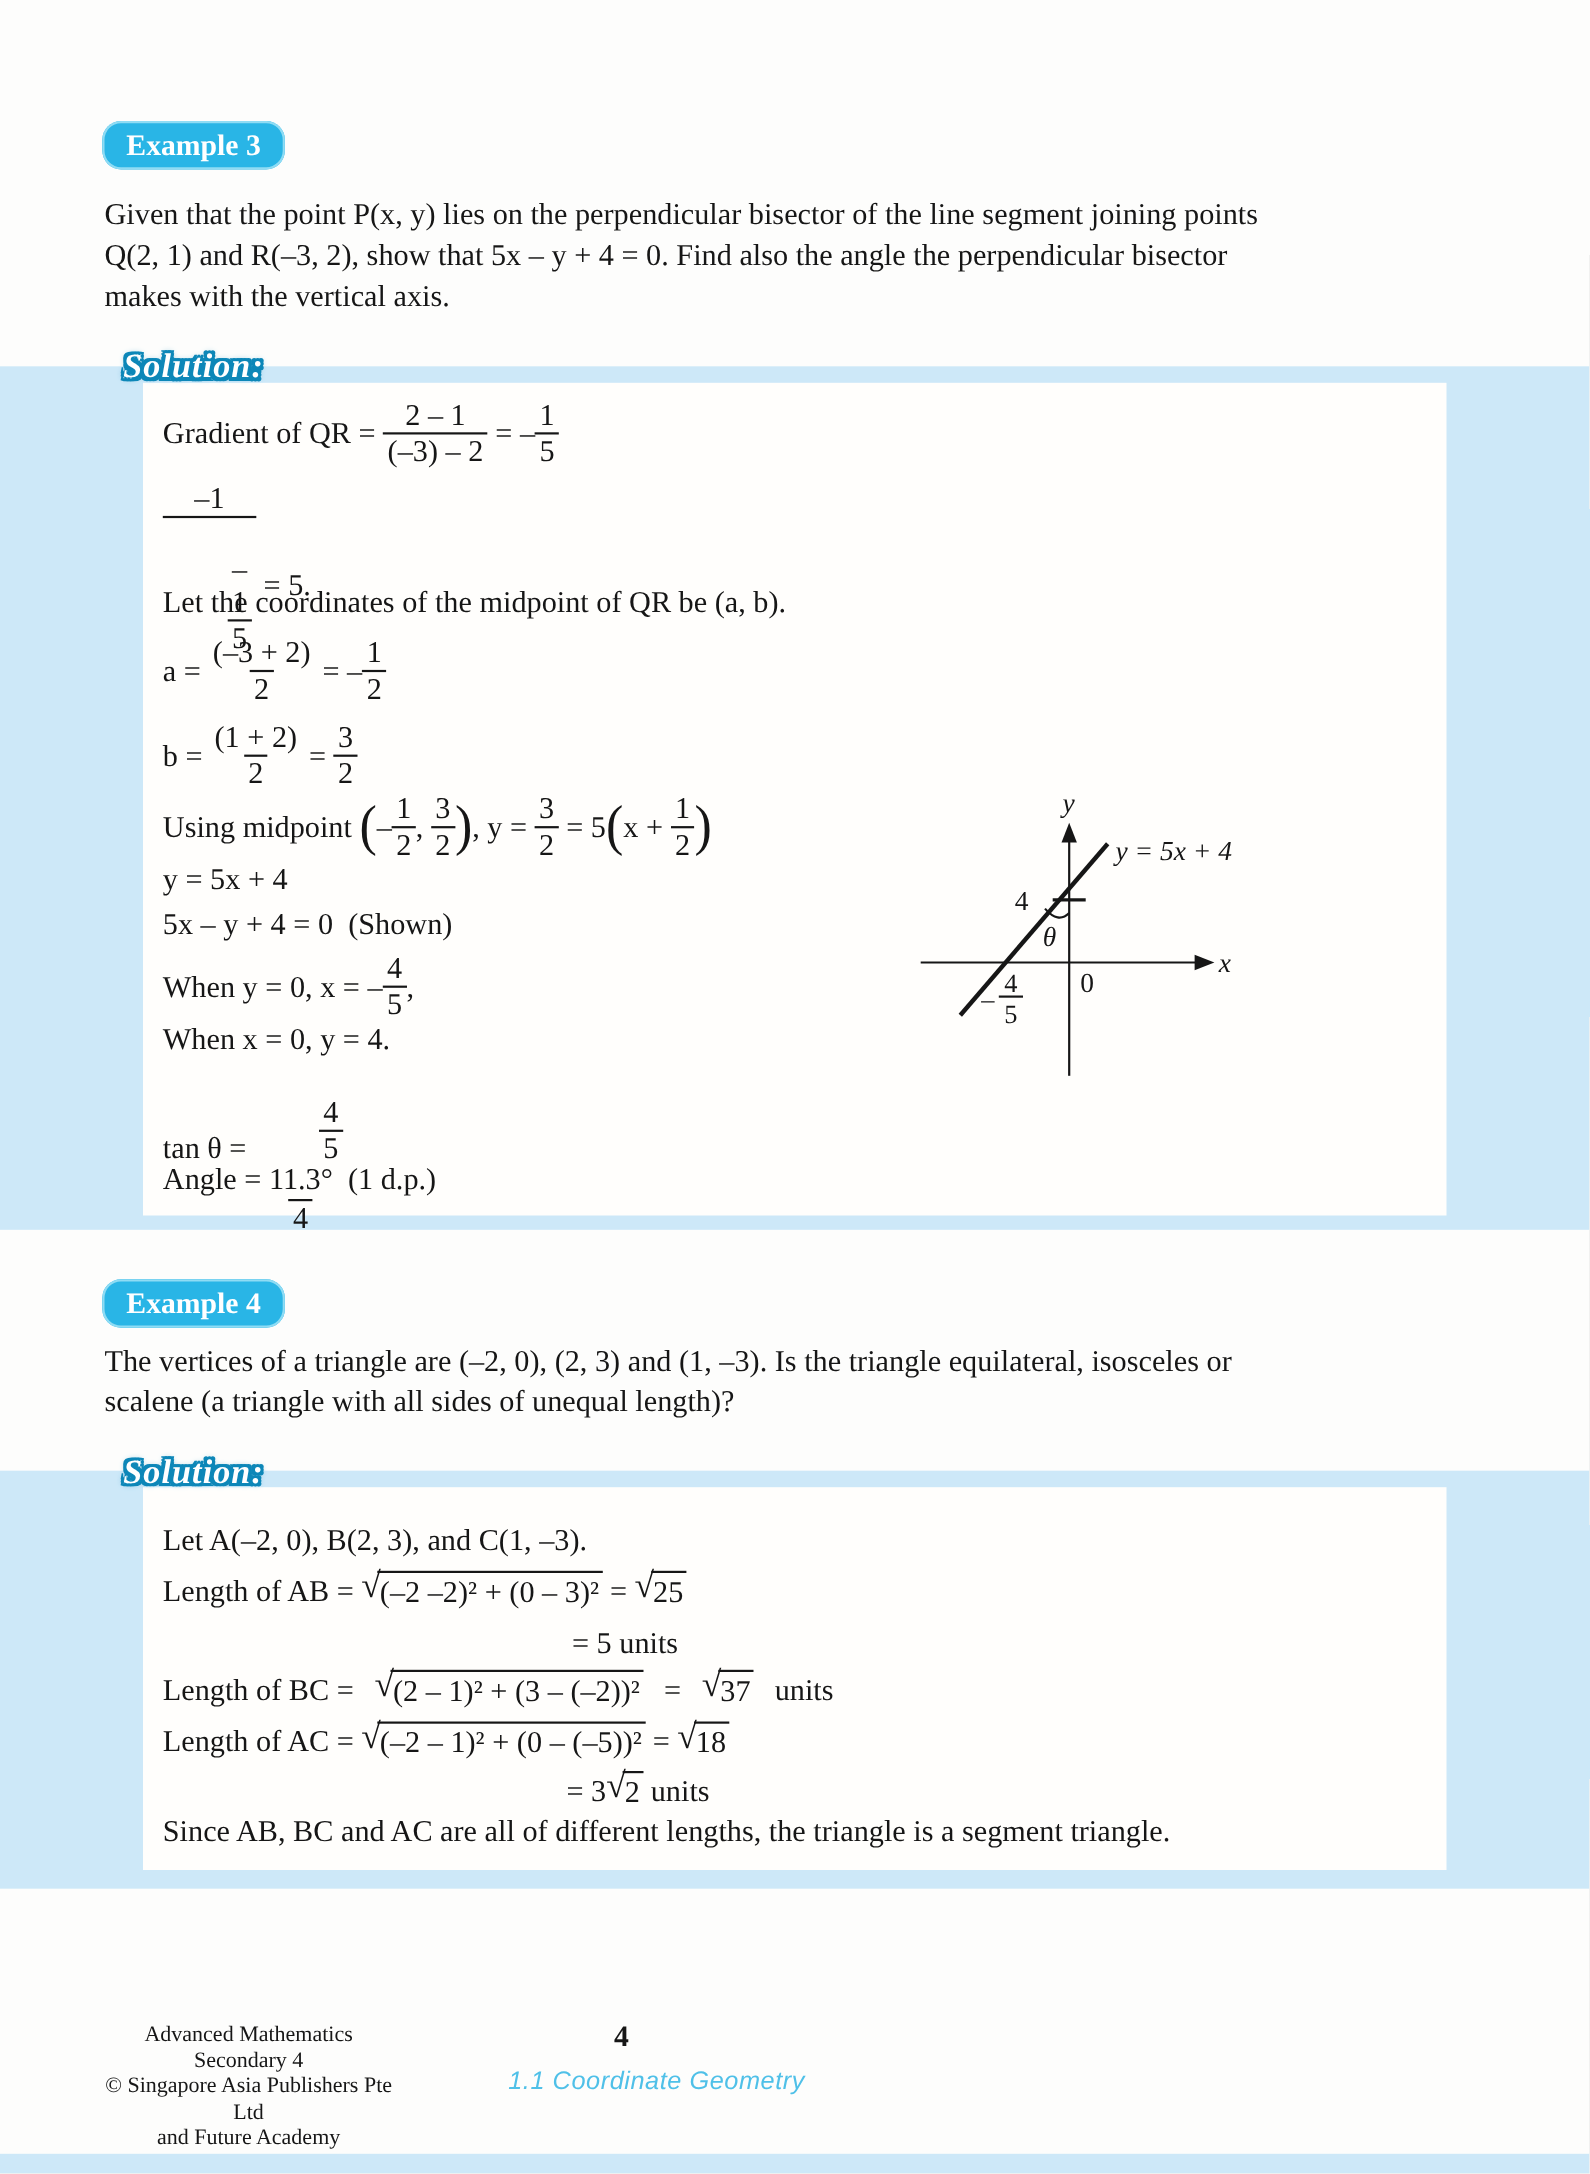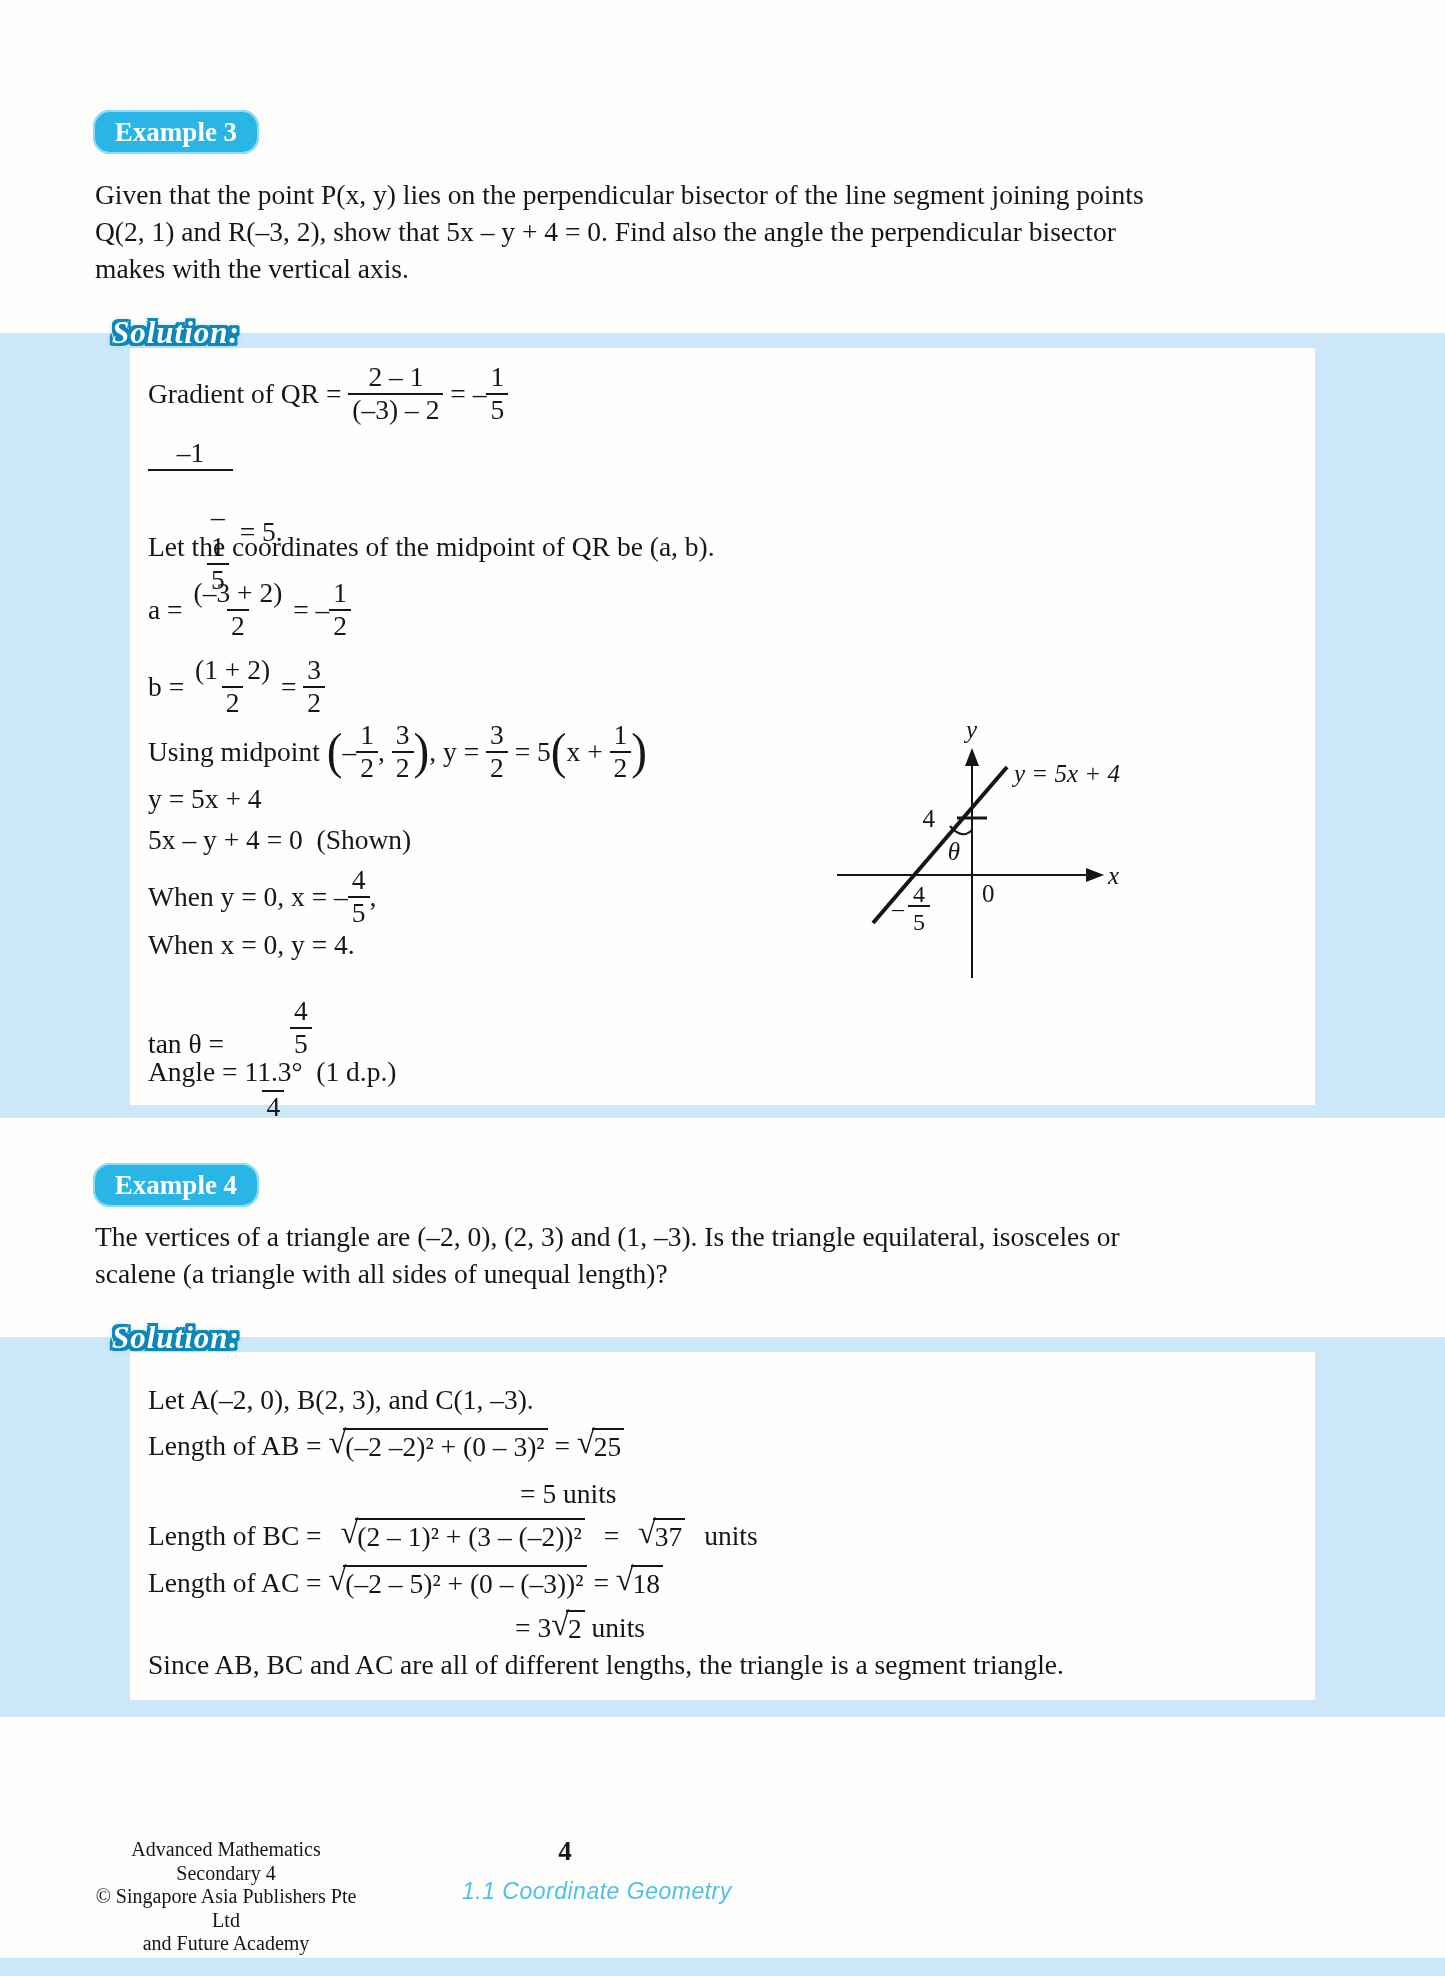--- a/index.html
+++ b/index.html
@@ -278,21 +278,21 @@
       <span class="sign">√</span>
       <span class="rad">37</span>
     </span>
     <span> units</span>
   </div>
 
   <div class="sline" style="top:1565px;">
     <span>Length of AC = </span>
     <span class="sqrt">
       <span class="sign">√</span>
-      <span class="rad">(–2 – 5)² + (0 – (–3))²</span>
+      <span class="rad">(–2 – 1)² + (0 – (–5))²</span>
     </span>
     <span> = </span>
     <span class="sqrt">
       <span class="sign">√</span>
       <span class="rad">18</span>
     </span>
   </div>
 
   <div class="sline" style="top:1610px; left:515px;">
     <span>= 3</span>

